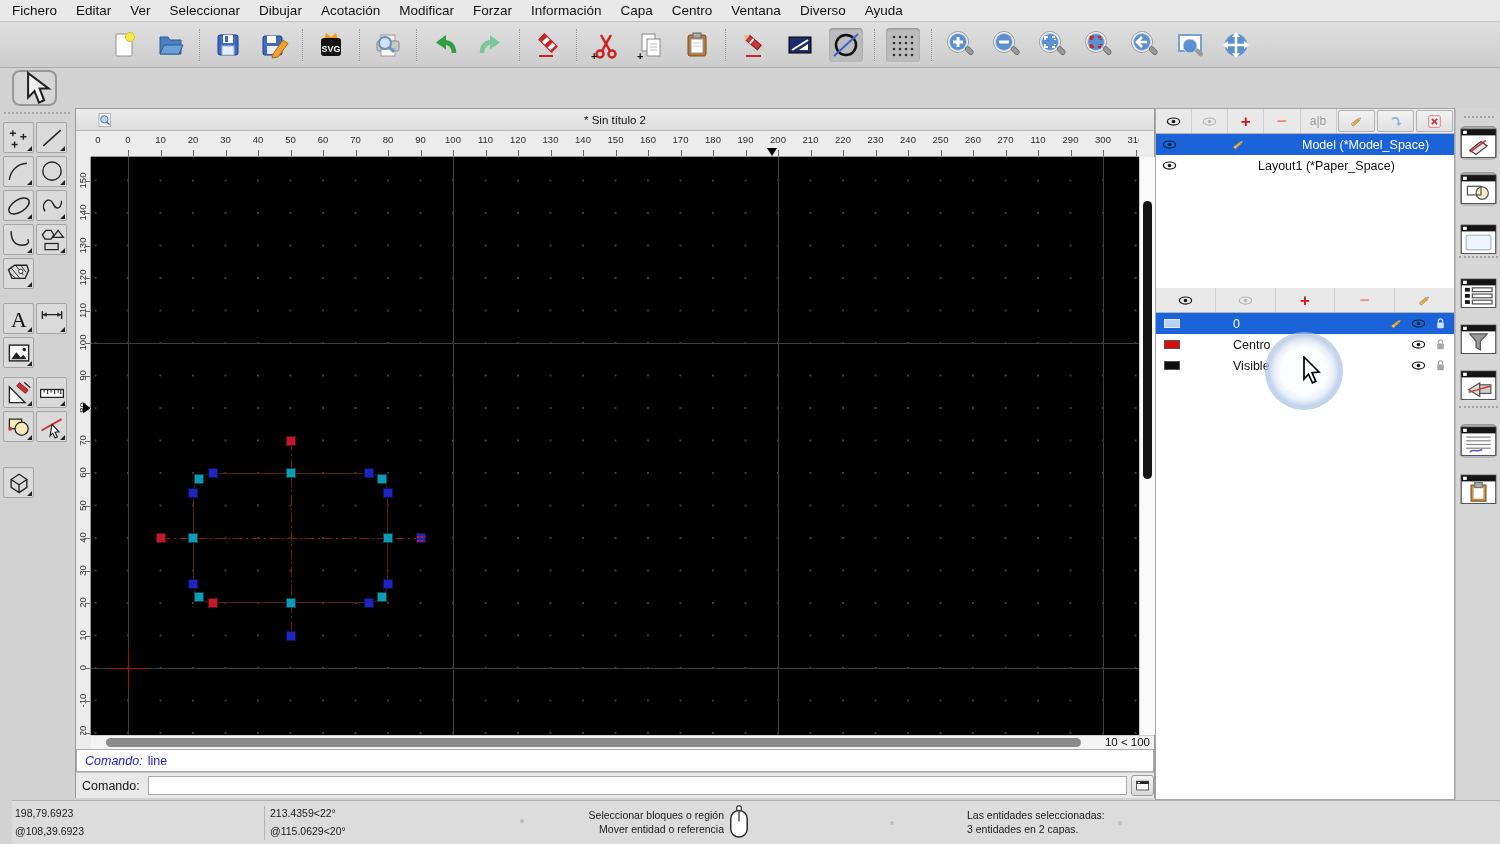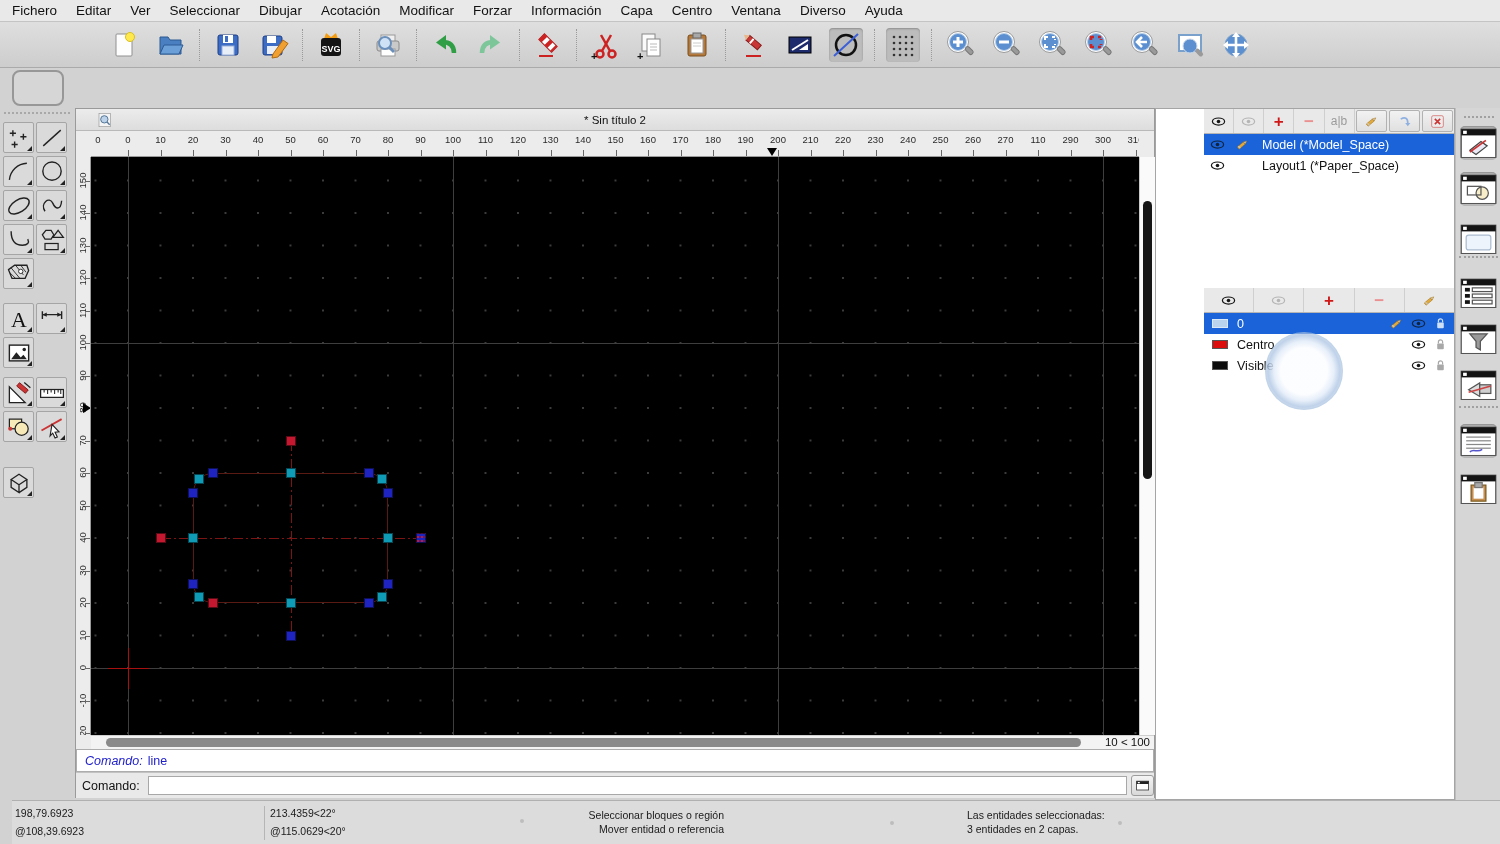--- a/index.html
+++ b/index.html
@@ -1,19 +1,19 @@
 <!DOCTYPE html>
 <html><head>
 <meta charset="utf-8">
 <style>
   * { margin:0; padding:0; box-sizing:border-box; }
   html,body { width:1500px; height:844px; overflow:hidden; }
   body { font-family:"Liberation Sans", sans-serif; background:#d2d2d2; position:relative; }
   #app { position:absolute; left:0; top:0; width:1500px; height:844px; background:#d2d2d2; }
-  .abs { position:absolute;padding-left:48px; }
+  .abs { position:absolute; }
 
   
   .menubar { left:0; top:0; width:1500px; height:22px; background:#e9e9e9; border-bottom:1px solid #c4c4c4;
              display:flex; align-items:center; padding-left:12px; gap:19px; font-size:13.5px; color:#111; }
   .menu-item { white-space:nowrap; cursor:default; }
 
   
   .toolbar { left:0; top:22px; width:1500px; height:46px; background:linear-gradient(#dfdfdf,#cdcdcd);
              border-bottom:1px solid #aaa; display:flex; align-items:center; padding-left:97px; }
   .tb-group { display:flex; align-items:center; gap:12px; padding:0 11px; }
@@ -79,21 +79,21 @@
   .p-head { position:relative; height:22px; background:linear-gradient(#ebebeb,#dedede); border-bottom:1px solid #b5b5b5;
             display:flex; align-items:center; justify-content:center; font-size:12px; color:#111; }
   .p-head .wbtn { position:absolute; top:4px; width:14px; height:14px; }
   .p-tools { display:flex; height:25px; background:#e9e9e9; border-bottom:1px solid #b5b5b5; }
   .p-cell { flex:1; display:flex; align-items:center; justify-content:center; border-right:1px solid #cfcfcf; font-size:12px; }
   .p-cell:last-child { border-right:none; }
   .p-cell.boxed { background:linear-gradient(#f2f2f2,#e0e0e0); border:1px solid #b2b2b2; border-radius:2px; margin:1px; }
   .p-cell .plus { color:#d01818; font-size:17px; font-weight:bold; line-height:1; }
   .p-cell .minus { color:#ea9090; font-size:17px; font-weight:bold; line-height:1; }
   .p-cell .alb { color:#9a9a9a; font-size:12px; }
-  .row { display:flex; align-items:center; height:21px; font-size:12.5px; color:#111; background:#fff; position:relative; }
+  .row { display:flex; align-items:center; height:21px; font-size:12.5px; color:#111; background:#fff; position:relative;gap:44px; }
   .row.sel { background:#1a63d9; color:#fff; }
   .swatch { width:16px; height:9px; border:1px solid #555; margin-left:8px; }
   .licon { width:15px; height:15px; display:inline-flex; }
   .rowname { margin-left:9px; }
   .rright { position:absolute; right:6px; display:flex; gap:7px; align-items:center; }
 
   .click-glow { left:1265px; top:332px; width:78px; height:78px; border-radius:50%; pointer-events:none;
      background:radial-gradient(circle, rgba(252,253,255,.92) 0 42%, rgba(228,237,249,.88) 54%, rgba(176,199,228,.8) 65%, rgba(152,182,218,.4) 74%, rgba(150,180,215,0) 82%);
      box-shadow:0 0 0 1px rgba(160,190,225,.25) inset; z-index:30; }
   .pcursor { left:1300px; top:356px; width:26px; height:30px; z-index:31; }

